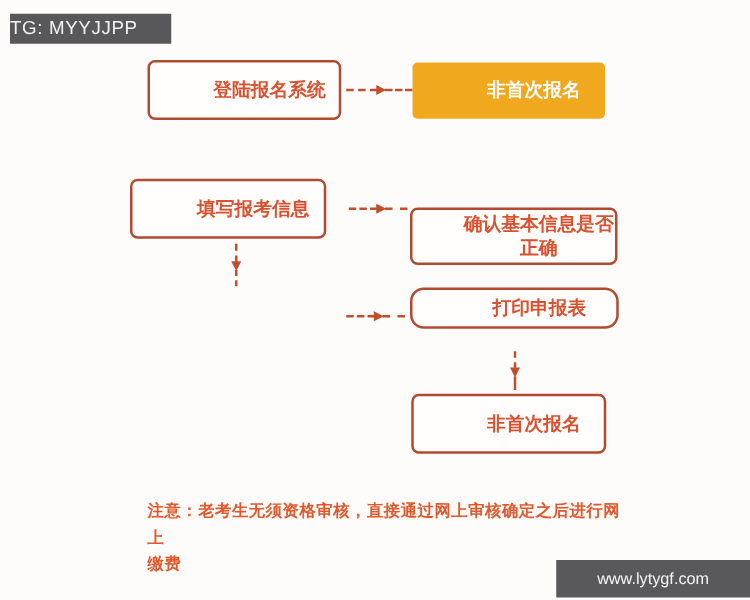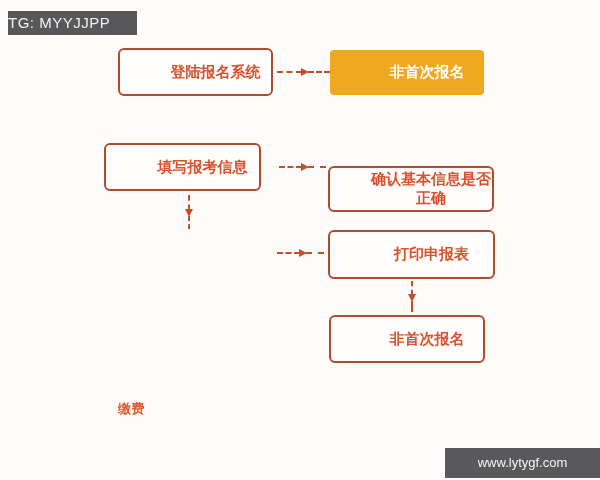--- a/index.html
+++ b/index.html
@@ -144,33 +144,34 @@
       <i class="seg post"></i>
   </div>
 
 
   <div class="arrow-h" style="left:277px;top:247px;width:47px;">
     <i class="seg pre"></i>
       <i class="head-r"></i>
       <i class="seg post"></i>
   </div>
 
-  <div class="node outline" style="left:328px;top:230px;width:167px;height:49px;">
+  <div class="node outline" style="left:328px;top:230px;width:167px;height:33px;border-radius:11px;">
     <span>打印申报表</span>
   </div>
 
   <div class="arrow-v" style="left:406px;top:281px;height:31px;">
     <i class="seg pre"></i>
       <i class="head-d"></i>
       <i class="seg post"></i>
   </div>
 
   <div class="node outline" style="left:329px;top:315px;width:156px;height:48px;">
     <span>非首次报名</span>
   </div>
 
   <div class="note">
+    <div>注意：老考生无须资格审核，直接通过网上审核确定之后进行网上</div>
     <div>缴费</div>
   </div>
 
   <div class="watermark">www.lytygf.com</div>
 
 </div>
 
 </body></html>

